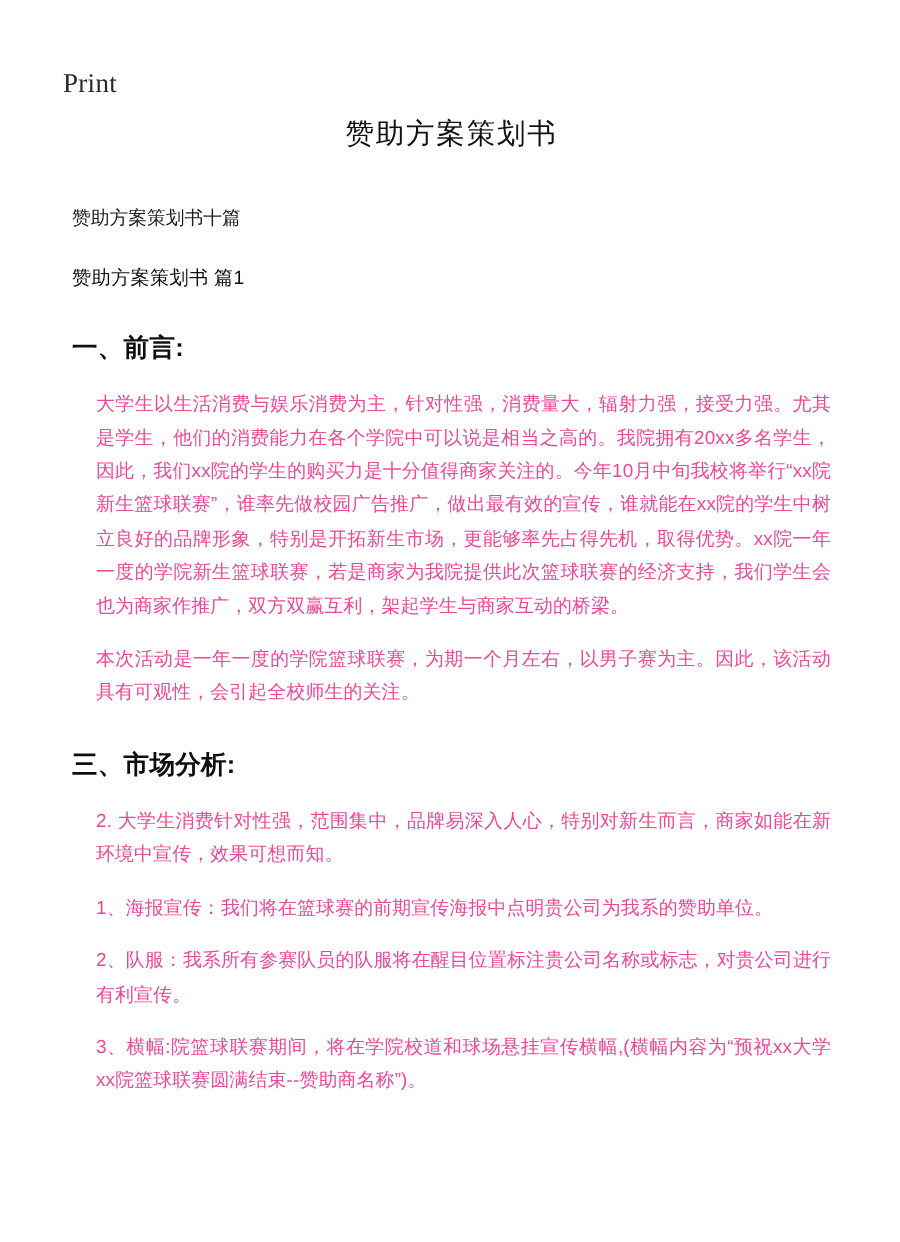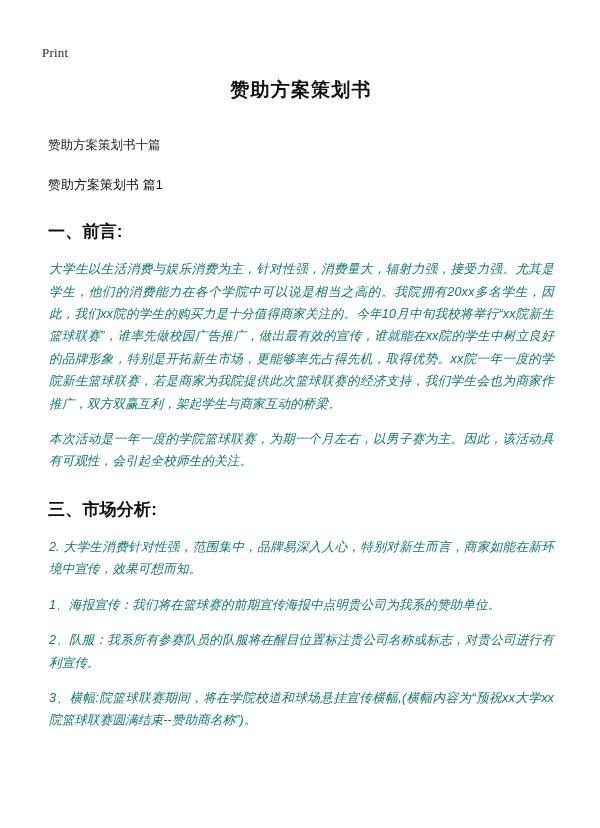--- a/index.html
+++ b/index.html
@@ -21,34 +21,34 @@
     box-sizing: border-box;
     padding: 0;
     overflow: hidden;
     background: #ffffff;
   }
   .print-label {
     position: absolute;
     left: 42px;
     top: 46px;
     font-family: "Liberation Serif", "DejaVu Serif", serif;
-    font-size: 13px;
+    font-size: 18px;
     line-height: 1;
     color: #2a2a2a;
     letter-spacing: 0.2px;
   }
   .content {
     position: absolute;
     left: 48px;
     top: 72px;
     width: 506px;
   }
   .doc-title {
     font-size: 19px;
-    font-weight: bold;
+    font-weight: normal;
     text-align: center;
     letter-spacing: 1.2px;
     margin: 0 0 0 0;
     padding: 4px 0 0 0;
     line-height: 1.5;
     color: #111;
   }
   .subtitle {
     font-size: 12.5px;
     margin: 30px 0 0 0;
@@ -67,26 +67,25 @@
     font-size: 17px;
     font-weight: bold;
     margin: 23px 0 0 0;
     line-height: 1.6;
     color: #0f0f0f;
     letter-spacing: 0.2px;
   }
   p.para {
     font-size: 12.6px;
     line-height: 1.78;
-    margin: 13px 0 0 1px;
+    margin: 13px 0 0 16px;
     text-align: justify;
     text-justify: inter-ideograph;
-    color: #0f766e;
+    color: #ec4899;
     letter-spacing: 0.1px;
-    font-style: italic;
   }
 </style>
 </head>
 <body>
 
 <div class="page">
 
   <div class="print-label">Print</div>
 
   <div class="content">

